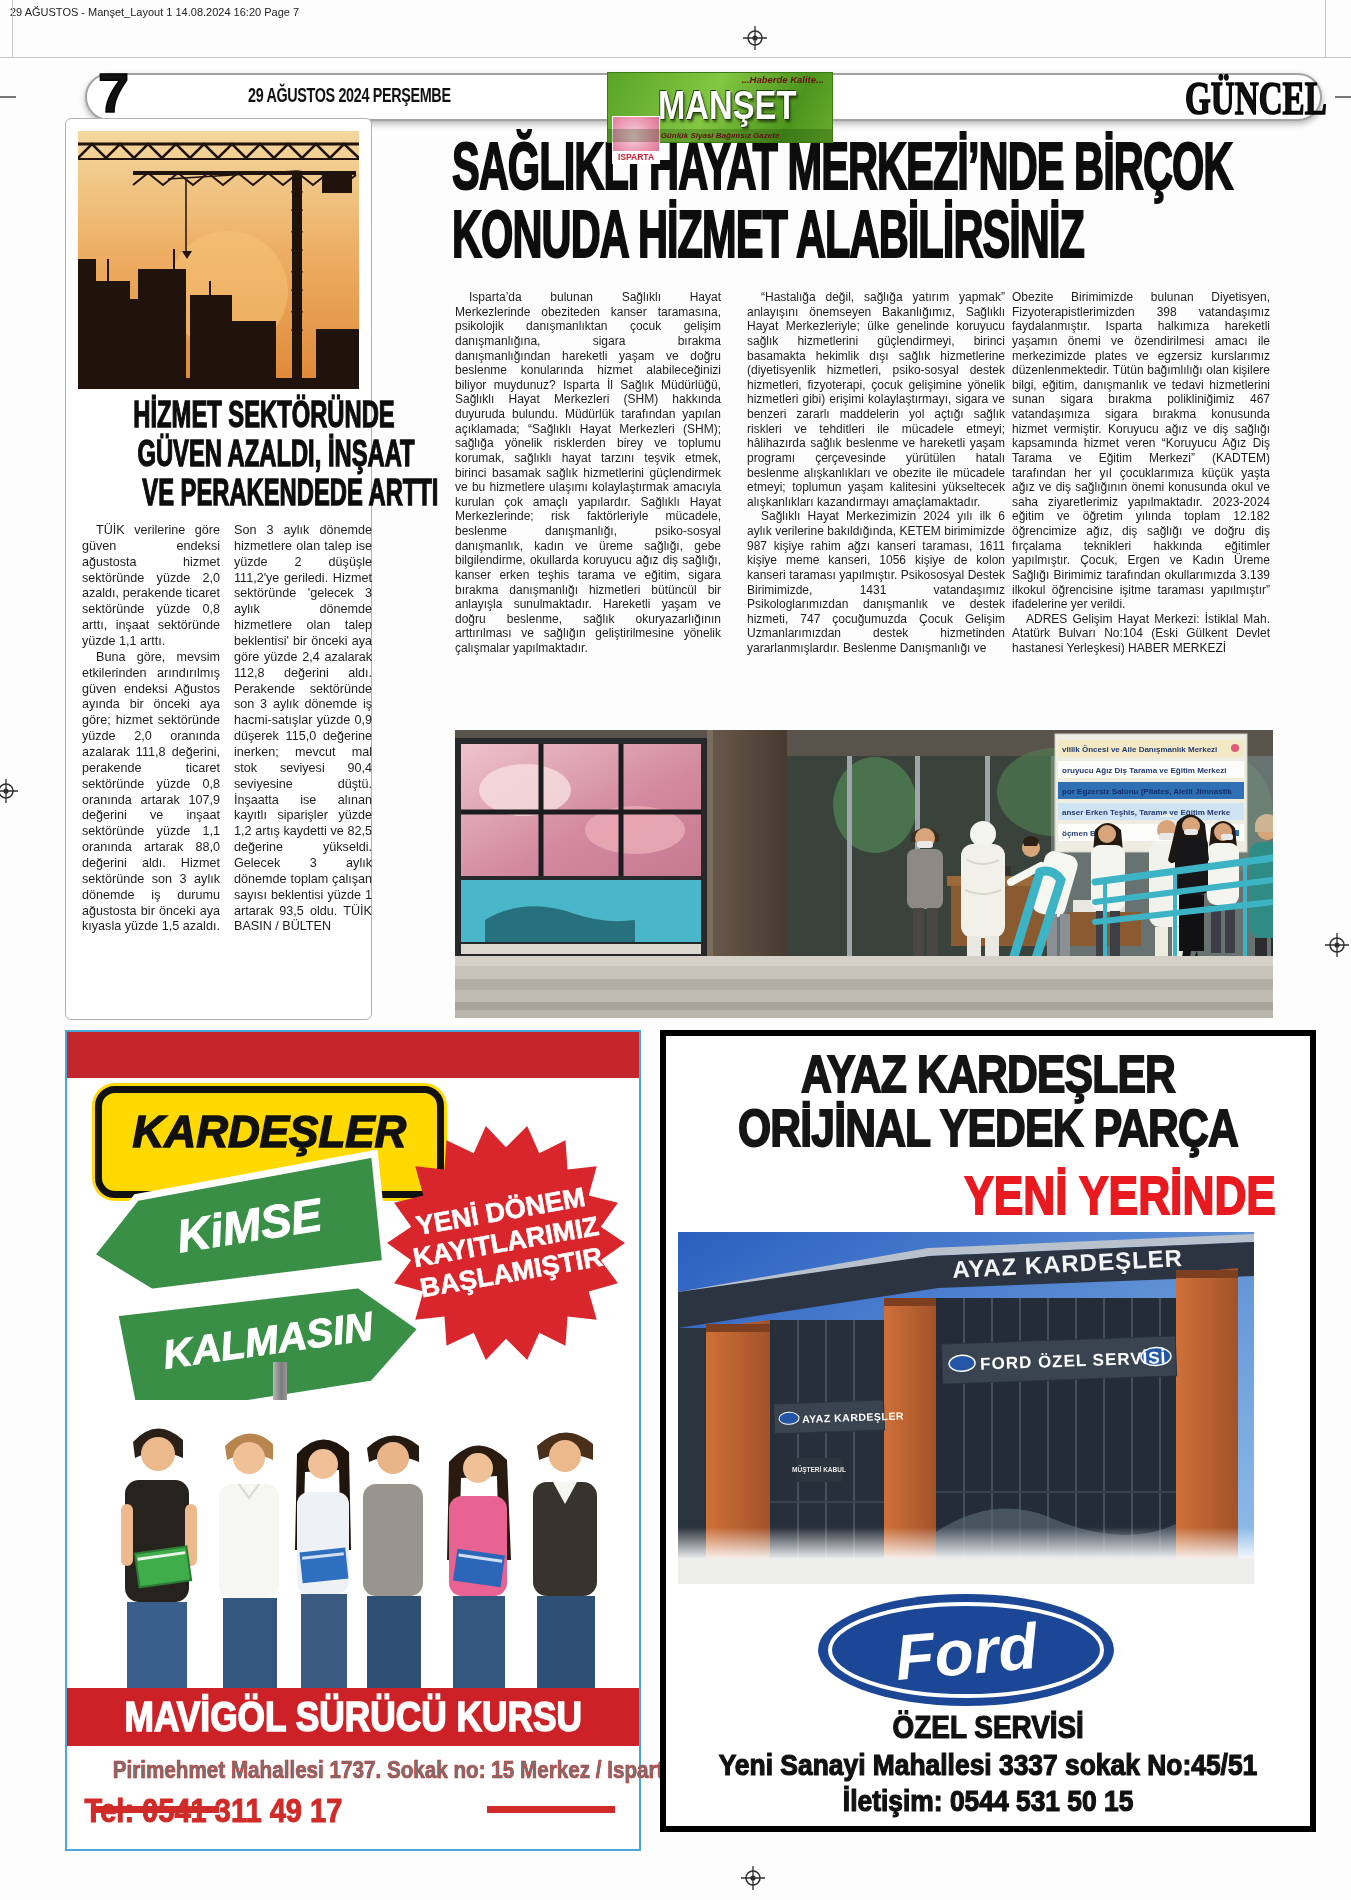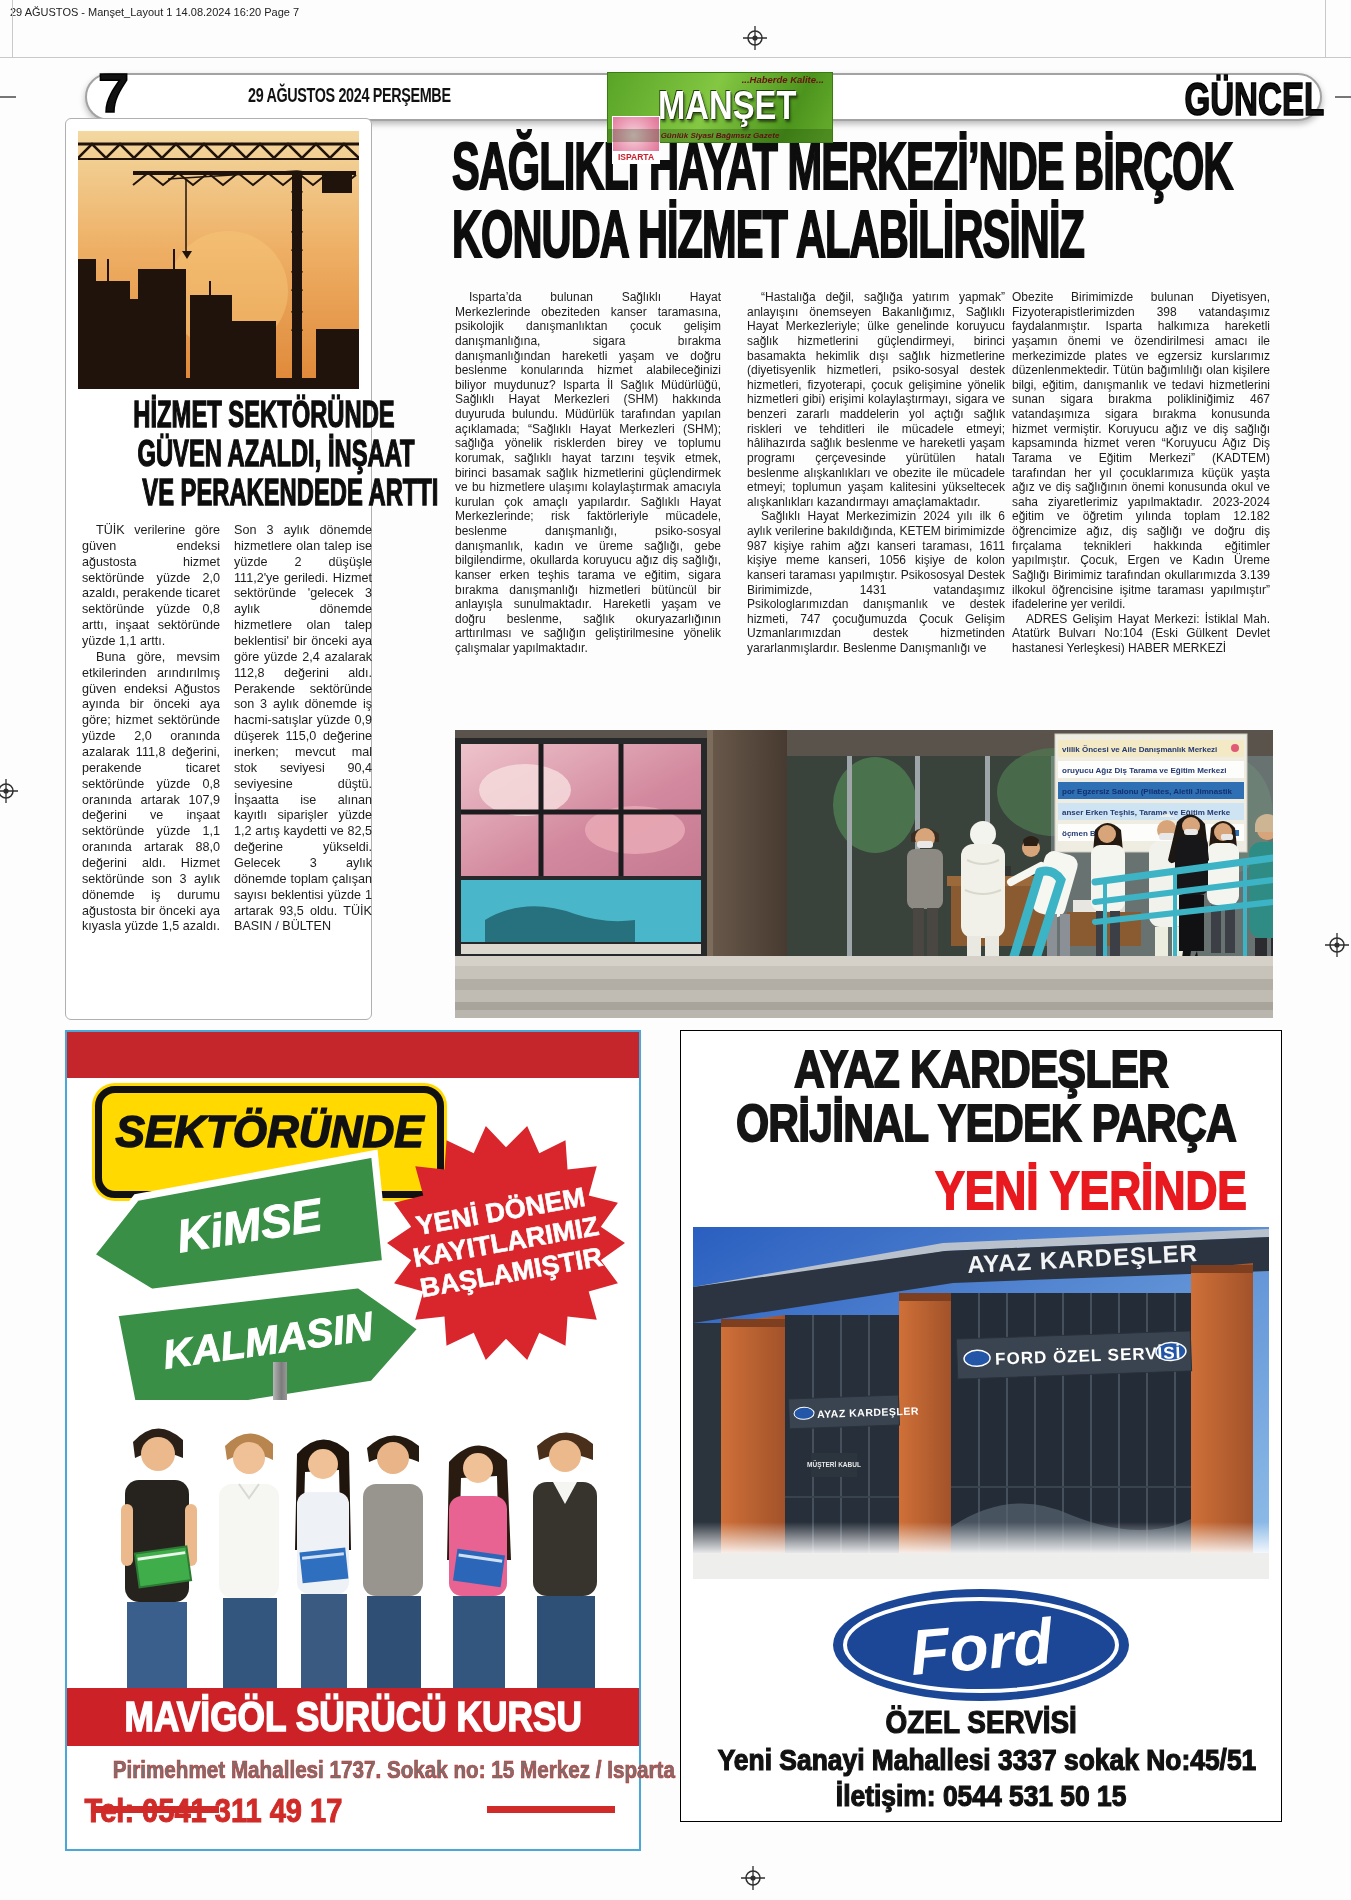--- a/index.html
+++ b/index.html
@@ -16,21 +16,21 @@
   #vline-l{left:12px;top:0;width:1px;height:57px;background:#c9c9c9;}
   #vline-r{left:1325px;top:0;width:1px;height:57px;background:#c9c9c9;}
   .cropdash{top:96px;width:16px;height:2px;background:#777;}
 
   
   #band{left:85px;top:73px;width:1233px;height:44px;border:2px solid #a3a3a3;border-radius:24px;
         background:#fff;box-shadow:0 3px 6px rgba(0,0,0,.28);}
   #pgnum{left:98px;top:60px;font-size:56px;font-weight:bold;-webkit-text-stroke:1.5px #000;}
   #dateline{left:248px;top:84px;font-size:20px;font-weight:bold;}
   #dateline .cond{transform:scaleX(.72);letter-spacing:-.5px;}
-  #section{left:1130px;top:72px;width:185px;font-size:46px;text-align:right;}
+  #section{left:1130px;top:72px;width:185px;font-size:46px;text-align:right;font-family:Liberation Serif, serif;}
   #section .cond{transform:scaleX(.72);transform-origin:100% 50%;-webkit-text-stroke:1.5px #000;font-weight:bold;}
 
   
   #logo{left:607px;top:72px;width:224px;height:69px;background:linear-gradient(115deg,#59a427,#83c742 45%,#4c941d 80%,#67ae2e);
         border:1px solid #3a7a12;z-index:3;}
   #logo-tag{right:8px;top:1px;font-size:9.5px;font-style:italic;font-weight:bold;color:#6b1212;}
   #logo-title{left:50px;top:9px;font-size:41px;font-weight:bold;color:#fff;
       text-shadow:1px 1px 0 #1d3b07,-1px -1px 0 #1d3b07,2px 3px 3px rgba(0,0,0,.55);}
   #logo-title .cond{transform:scaleX(.80);letter-spacing:0px;}
   #logo-city{left:4px;top:10px;width:46px;height:46px;border:1px solid #fff;
@@ -81,21 +81,21 @@
         font-size:27px;line-height:31px;transform:rotate(-10deg);-webkit-text-stroke:.6px #fff;}
   #studentswrap{left:30px;top:368px;width:520px;height:288px;}
   #schoolband{left:0;top:656px;width:100%;height:58px;background:#cc2127;color:#fff;text-align:center;font-size:42px;line-height:58px;}
   #schoolband .condc{transform:scaleX(.84);-webkit-text-stroke:1.6px #fff;font-weight:bold;}
   #adl-addr{left:0;top:724px;width:100%;text-align:center;color:#737373;font-size:24px;font-weight:bold;}
   #adl-addr .condc{transform:scaleX(.86);-webkit-text-stroke:.7px #d02b28;}
   #adl-tel{left:0;top:760px;width:100%;text-align:left;color:#d02b28;font-size:33px;font-weight:bold;}
   #adl-tel .condc{transform:scaleX(.88);-webkit-text-stroke:1px #d02b28;}
   .teldash{top:774px;width:128px;height:7px;background:#d02b28;}
 
-  #adright{left:680px;top:1030px;width:600px;height:790px;border:1px solid #000000;background:#fff;}
+  #adright{left:660px;top:1030px;width:600px;height:790px;border:6px solid #000000;background:#fff;padding-left:44px;}
   .ar-h{left:0;width:100%;text-align:center;color:#151515;font-size:52px;}
   .ar-h .condc{transform:scaleX(.82);letter-spacing:-1px;-webkit-text-stroke:1.8px #151515;font-weight:bold;}
   #ar-h1{top:8px;} #ar-h2{top:62px;}
   #ar-red{left:0;top:128px;width:100%;text-align:right;color:#e8191f;font-size:54px;}
   #ar-red .condc{transform:scaleX(.82);-webkit-text-stroke:1.8px #e8191f;font-weight:bold;}
   #buildingwrap{left:12px;top:196px;width:576px;height:352px;}
   #fordwrap{left:150px;top:556px;width:300px;height:116px;}
   #ar-service{left:0;top:674px;width:100%;text-align:center;font-size:31px;}
   #ar-service .condc{transform:scaleX(.9);-webkit-text-stroke:1.2px #111;font-weight:bold;}
   #ar-addr{left:0;top:712px;width:100%;text-align:center;font-size:30px;}
@@ -367,21 +367,21 @@
       <rect x="0" y="249" width="818" height="11" fill="#b2aea6"></rect>
       <rect x="0" y="260" width="818" height="12" fill="#c0bcb4"></rect>
       <rect x="0" y="272" width="818" height="8" fill="#a8a49c"></rect>
       <rect x="0" y="280" width="818" height="8" fill="#bab6ae"></rect>
     </svg>
   </div>
 
   <div class="abs" id="adleft">
     <div class="abs" id="adleft-band"></div>
     <div class="abs" id="plate">
-      <span>SEKTÖRÜNDE</span>
+      <span>KARDEŞLER</span>
     </div>
     <div class="abs gsign" id="gsign1">
       <svg width="306" height="120" viewBox="0 0 306 120">
         <polygon points="4,60 58,10 300,4 294,114 58,106" fill="#3a8f47" stroke="#fff" stroke-width="7"></polygon>
       </svg>
       <div class="txt">KiMSE</div>
     </div>
     <div class="abs gsign" id="gsign2">
       <svg width="316" height="120" viewBox="0 0 316 120">
         <polygon points="312,62 256,10 10,4 16,114 256,110" fill="#3a8f47" stroke="#fff" stroke-width="7"></polygon>

